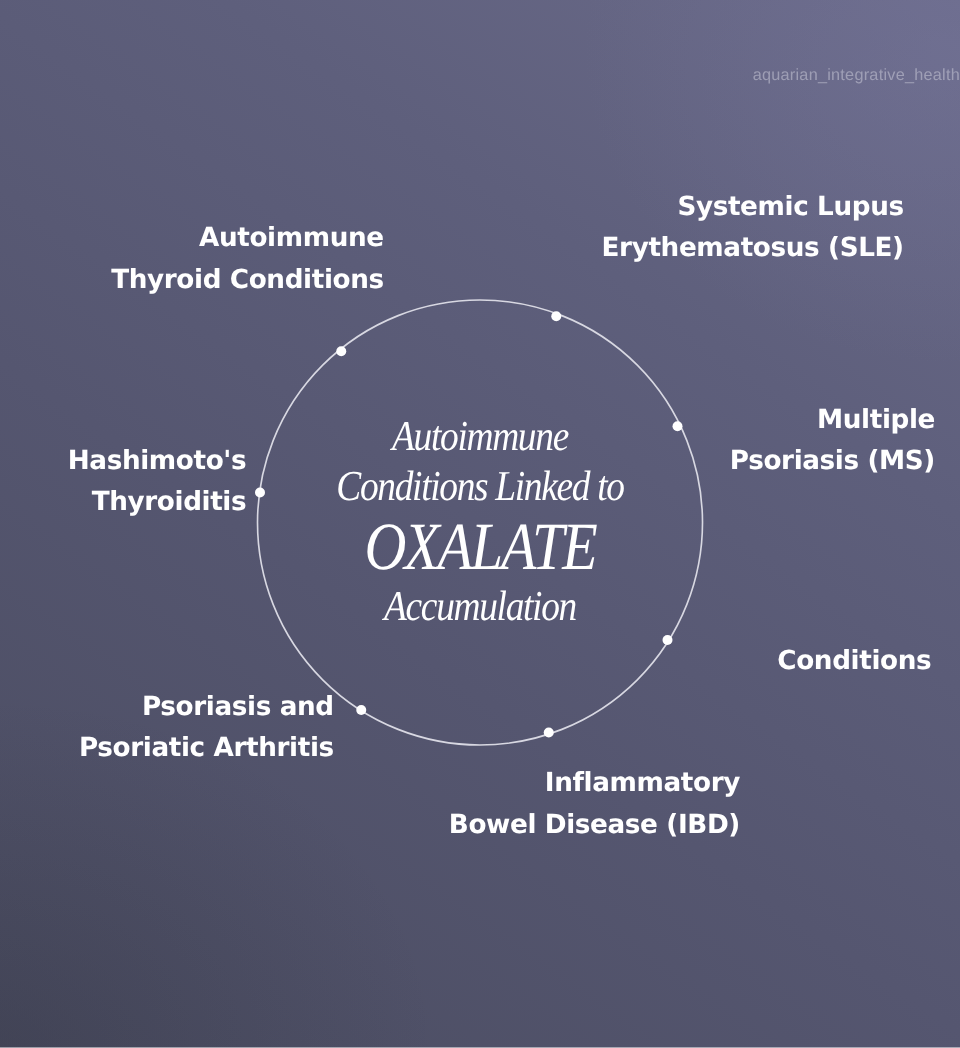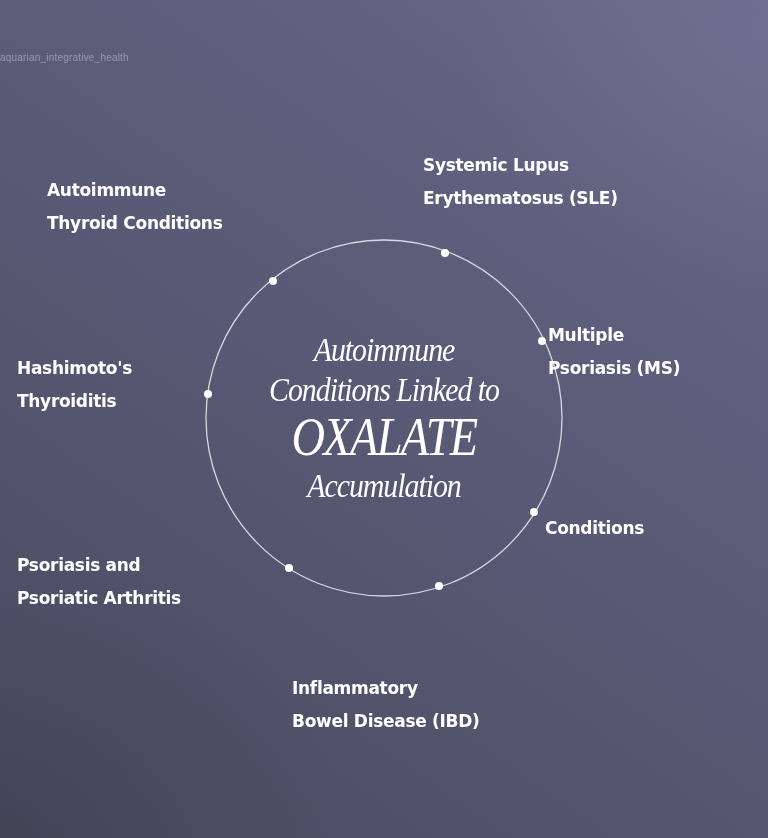--- a/index.html
+++ b/index.html
@@ -20,22 +20,22 @@
       background:
         radial-gradient(ellipse 420px 360px at 760px 40px, rgba(120,120,160,0.35), rgba(0,0,0,0) 70%),
         radial-gradient(ellipse 500px 400px at 0px 838px, rgba(40,42,55,0.25), rgba(0,0,0,0) 70%);
       pointer-events: none;
     }
     .watermark {
       position: absolute;
       left: 0;
       width: 768px;
       top: 52px;
-      text-align: left;
-      font-size: 10px;
+      text-align: right;
+      font-size: 13px;
       color: rgba(200,200,215,0.55);
       letter-spacing: 0.2px;
     }
     .diagram-svg {
       position: absolute;
       left: 0;
       top: 0;
     }
     .center-title {
       position: absolute;
@@ -57,24 +57,24 @@
     .center-title .line-big {
       display: block;
       font-size: 54px;
       line-height: 58px;
       letter-spacing: -2px;
       transform: scaleX(0.86);
       margin-top: -2px;
     }
     .label {
       position: absolute;
-      text-align: left;
+      text-align: right;
       color: #ffffff;
       font-weight: bold;
-      font-size: 17px;
+      font-size: 21px;
       line-height: 33px;
       white-space: nowrap;
       font-family: "DejaVu Sans", sans-serif;
       letter-spacing: -0.3px;
     }
     .label span { display: block; }
   </style>
 </head>
 <body>
 
@@ -122,16 +122,16 @@
 
 <div class="label" style="left:545px; width:200px; top:512px;">
   <span>Conditions</span>
 </div>
 
 <div class="label" style="left:17px; width:250px; top:549px;">
   <span>Psoriasis and</span>
   <span>Psoriatic Arthritis</span>
 </div>
 
-<div class="label" style="left:292px; width:300px; top:672px;">
+<div class="label" style="left:292px; width:300px; top:610px;">
   <span>Inflammatory</span>
   <span>Bowel Disease (IBD)</span>
 </div>
 
 </body></html>

